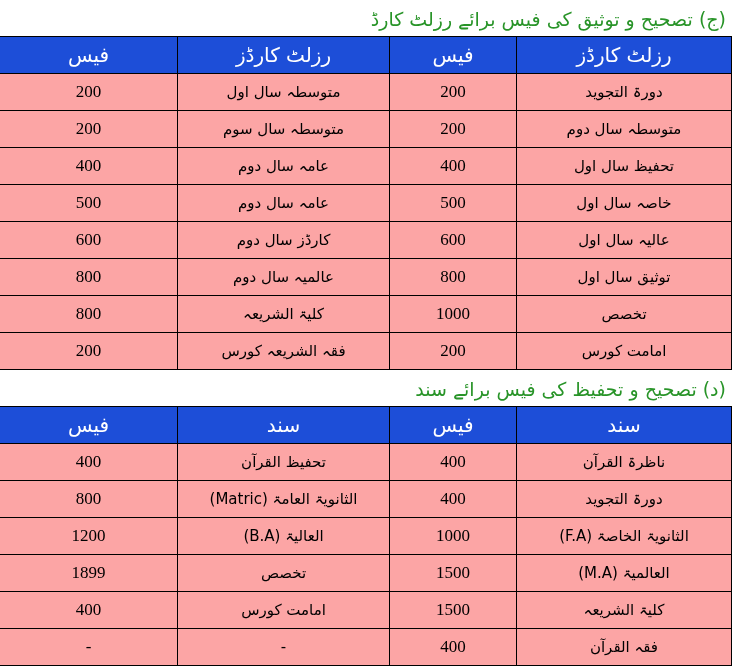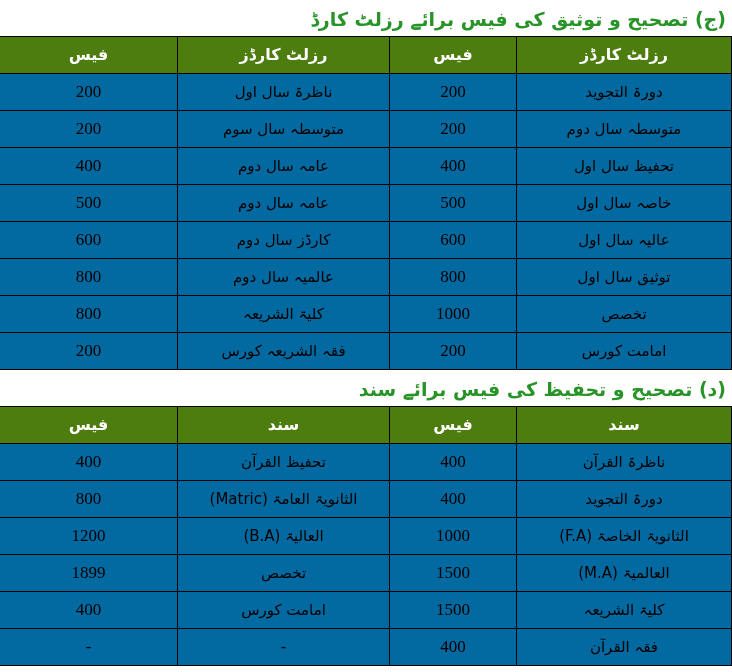--- a/index.html
+++ b/index.html
@@ -8,53 +8,53 @@
     background: #ffffff;
   }
   body {
     width: 732px;
     font-family: "Liberation Serif", "DejaVu Sans", serif;
     color: #000;
     direction: rtl;
   }
   .section-heading {
     color: #289428;
-    font-weight: bold;
+    font-weight: normal;
     font-size: 19px;
     text-align: right;
     padding: 8px 6px 5px 6px;
     direction: rtl;
     line-height: 1.2;
     font-family: "DejaVu Sans", "Liberation Serif", sans-serif;
   }
   table.fee-table {
     width: 100%;
     border-collapse: collapse;
     table-layout: fixed;
     direction: rtl;
   }
   table.fee-table th {
-    background: #4d7c0f;
+    background: #1d4ed8;
     color: #ffffff;
-    font-weight: bold;
-    font-size: 16px;
+    font-weight: normal;
+    font-size: 20px;
     height: 34px;
     border: 1px solid #000000;
     text-align: center;
     vertical-align: middle;
     font-family: "DejaVu Sans", sans-serif;
   }
   table.fee-table td {
     border: 1px solid #000000;
     text-align: center;
     vertical-align: middle;
     height: 36px;
     font-size: 16px;
     padding: 0 0;
-    background: #0369a1;
+    background: #fca5a5;
     overflow: hidden;
     white-space: nowrap;
   }
   table.fee-table td.name-cell {
     font-family: "DejaVu Sans", sans-serif;
     font-size: 15px;
   }
   table.fee-table td.fee-cell {
     font-family: "Liberation Serif", serif;
     font-size: 17px;
@@ -77,21 +77,21 @@
       <th>رزلٹ کارڈز</th>
       <th>فیس</th>
       <th>رزلٹ کارڈز</th>
       <th>فیس</th>
     </tr>
   </thead>
   <tbody>
       <tr>
         <td class="name-cell">دورۃ التجوید</td>
         <td class="fee-cell">200</td>
-        <td class="name-cell">ناظرۃ سال اول</td>
+        <td class="name-cell">متوسطہ سال اول</td>
         <td class="fee-cell">200</td>
       </tr>
       <tr>
         <td class="name-cell">متوسطہ سال دوم</td>
         <td class="fee-cell">200</td>
         <td class="name-cell">متوسطہ سال سوم</td>
         <td class="fee-cell">200</td>
       </tr>
       <tr>
         <td class="name-cell">تحفیظ سال اول</td>

